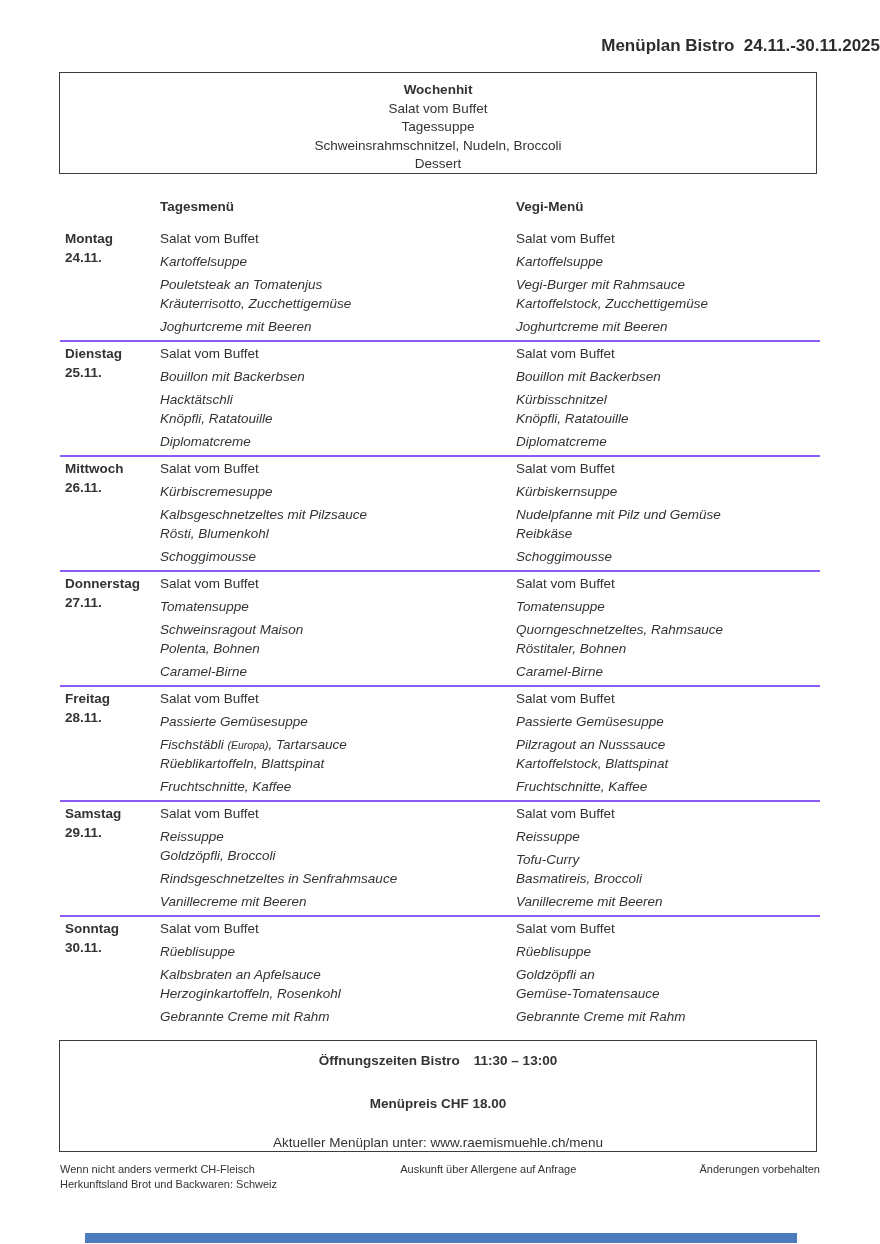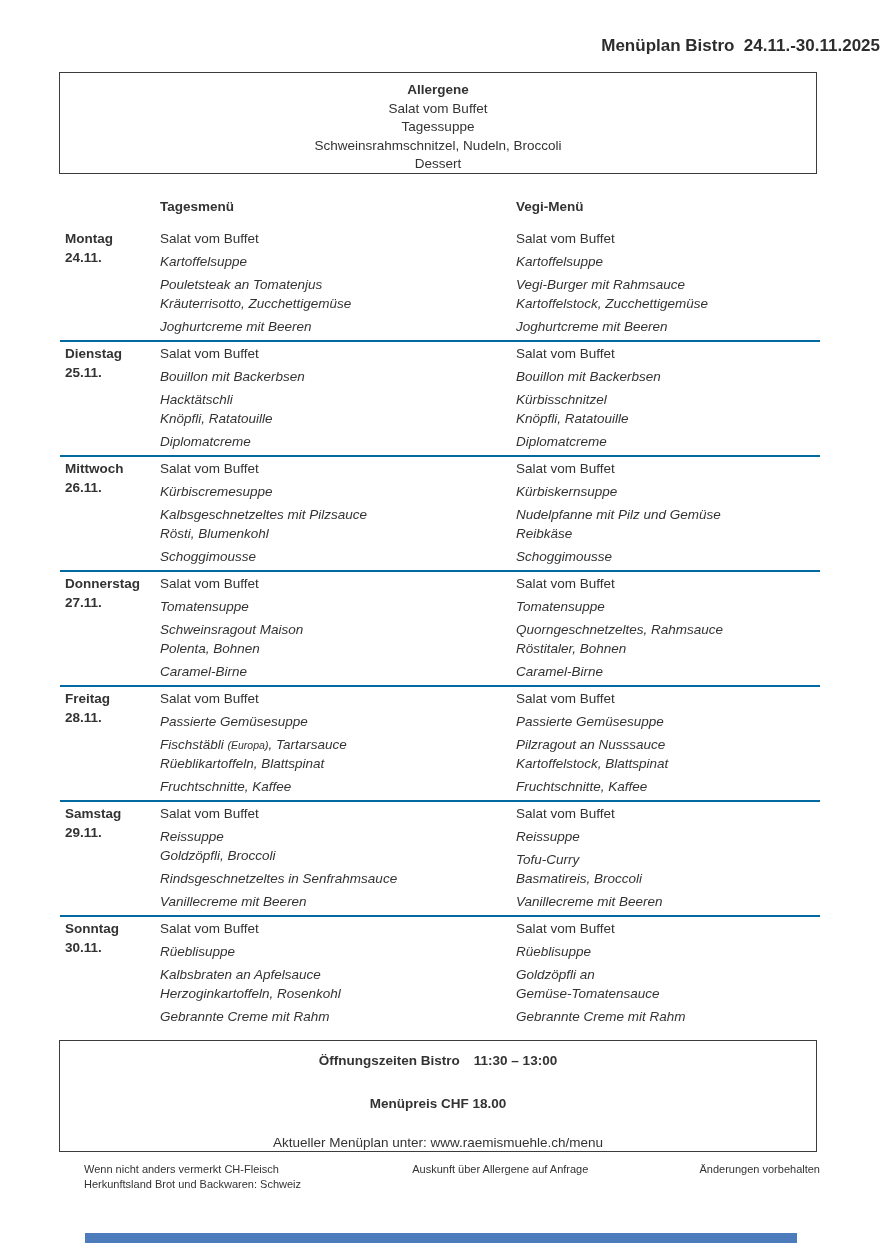--- a/index.html
+++ b/index.html
@@ -17,55 +17,55 @@
   }
   .wochenhit-box { top:72px; height:102px; padding-top:8px; }
   .wochenhit-box .wline { line-height:18.6px; margin:0; }
   .wochenhit-box .wtitle { font-weight:bold; }
 
   .menu { position:absolute; top:199px; left:60px; width:760px; }
   .menu-header { display:flex; font-size:13.5px; font-weight:bold; margin-bottom:13px; }
   .col-day { width:100px; box-sizing:border-box; padding-left:5px; }
   .col-t { width:356px; }
   .col-v { width:304px; }
-  .day-row { display:flex; padding:5px 0 6px 0; border-bottom:2px solid #0369a1; }
+  .day-row { display:flex; padding:5px 0 6px 0; border-bottom:2px solid #8b5cf6; }
   .day-row.last { border-bottom:none; }
   .day-col { width:100px; box-sizing:border-box; padding-left:5px; font-weight:bold; font-size:13.5px; }
   .day-name, .day-date { line-height:14px; }
   .day-date { margin-top:5px; }
   .it { margin:0; font-size:13.5px; line-height:14px; }
   .it + .it { margin-top:9px;font-style:italic; }
   .it.tight { margin-top:5px; }
   .small-note { font-size:10.5px; }
 
   .info-box { top:1040px; height:112px; }
   .ib-line1 { margin:12px 0 0 0; font-weight:bold; }
   .ib-hours-value { margin-left:14px; }
   .ib-line2 { margin:28px 0 0 0; font-weight:bold; }
   .ib-line3 { margin:24px 0 0 0; }
 
   .footer {
     position:absolute; top:1162px; left:60px; width:760px; display:flex;
     justify-content:space-between; font-size:11px; line-height:15px; color:#333333;
   }
-  .footer .f-left { text-align:left;margin-left:24px; }
+  .footer .f-left { text-align:left; }
   .footer .f-center { text-align:center; }
   .footer .f-right { text-align:right; }
 
   .accent-bar { position:absolute; left:85px; top:1233px; width:712px; height:10px; background:#4d7cbd; }
 </style>
 </head>
 <body>
 
 <div class="page">
 
   <div class="title">Menüplan Bistro  24.11.-30.11.2025</div>
 
   <div class="box wochenhit-box">
-    <p class="wline wtitle">Allergene</p>
+    <p class="wline wtitle">Wochenhit</p>
     <p class="wline">Salat vom Buffet</p>
     <p class="wline">Tagessuppe</p>
     <p class="wline">Schweinsrahmschnitzel, Nudeln, Broccoli</p>
     <p class="wline">Dessert</p>
   </div>
 
   <div class="menu">
     <div class="menu-header">
       <div class="col-day"></div>
       <div class="col-t">Tagesmenü</div>

